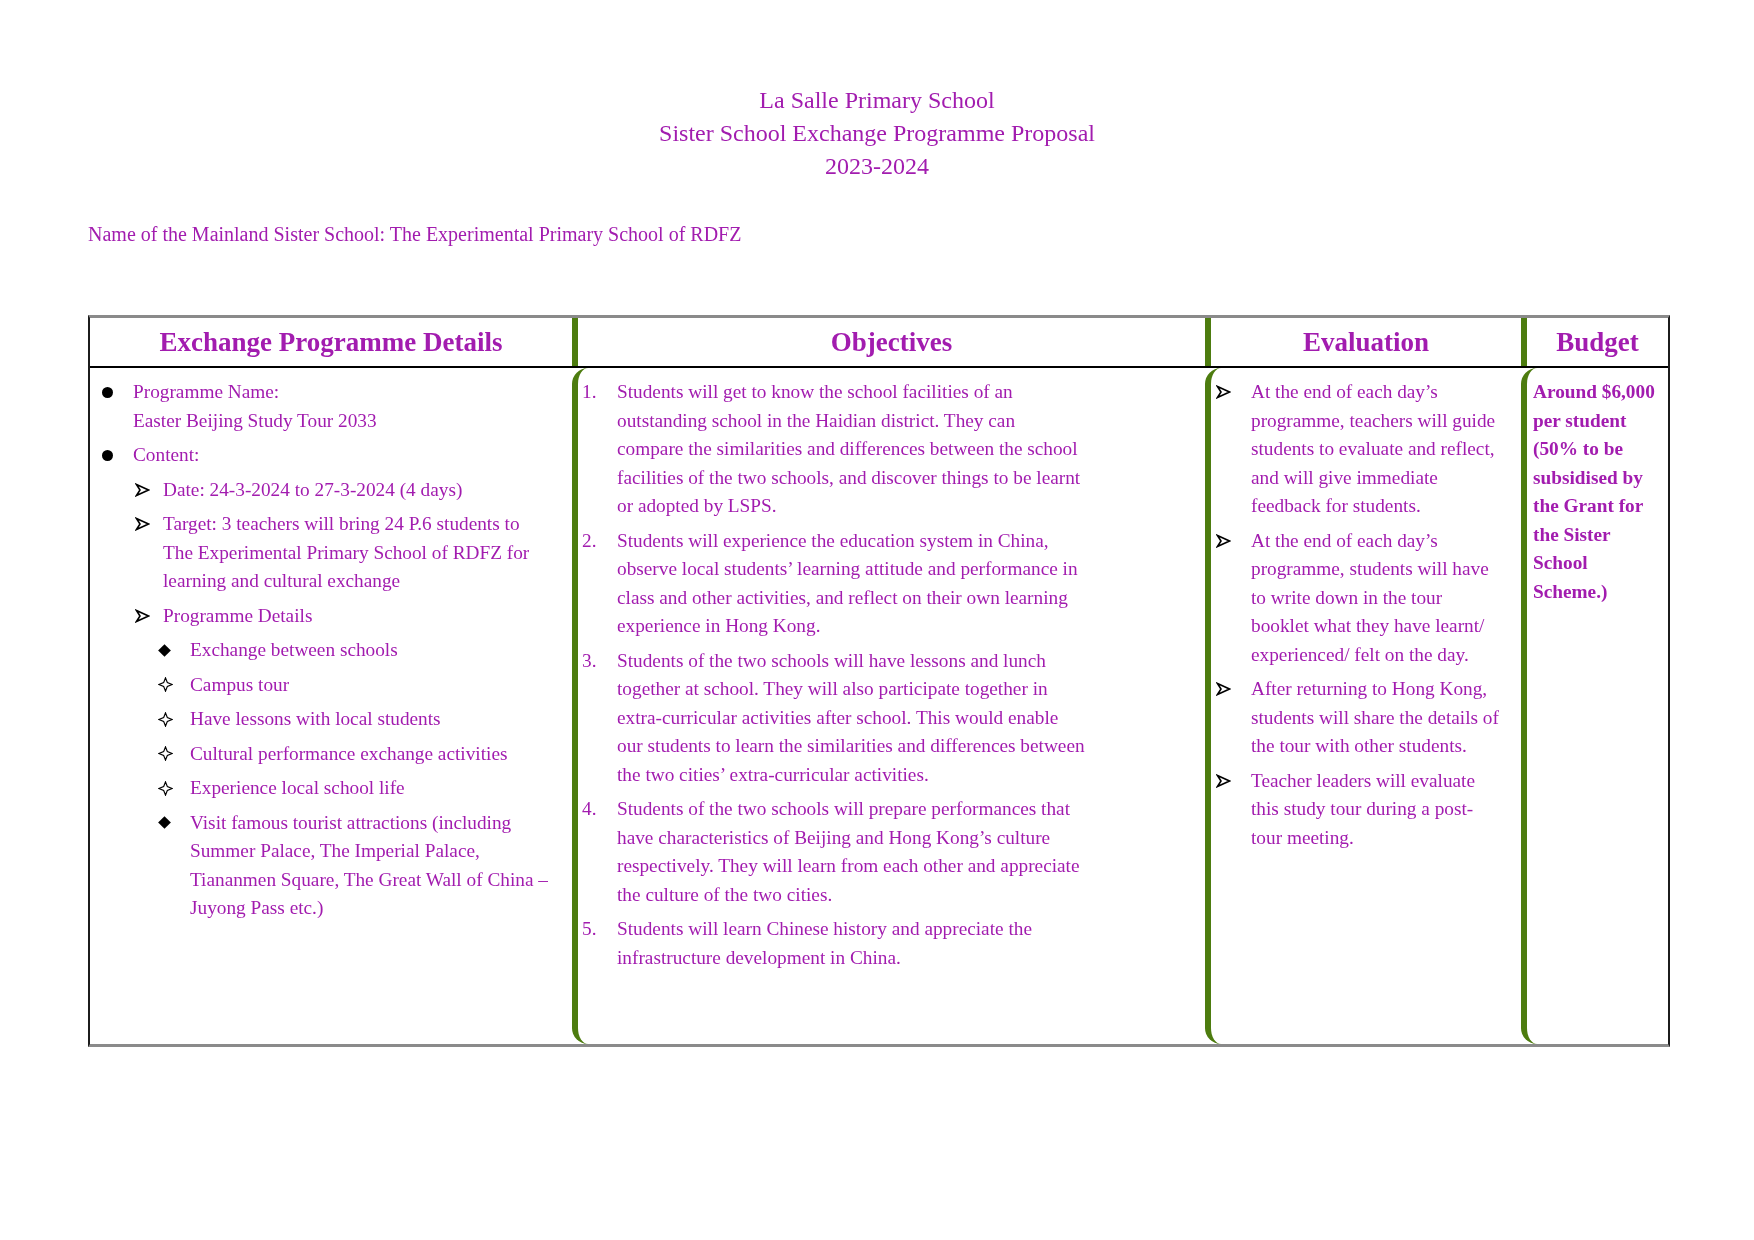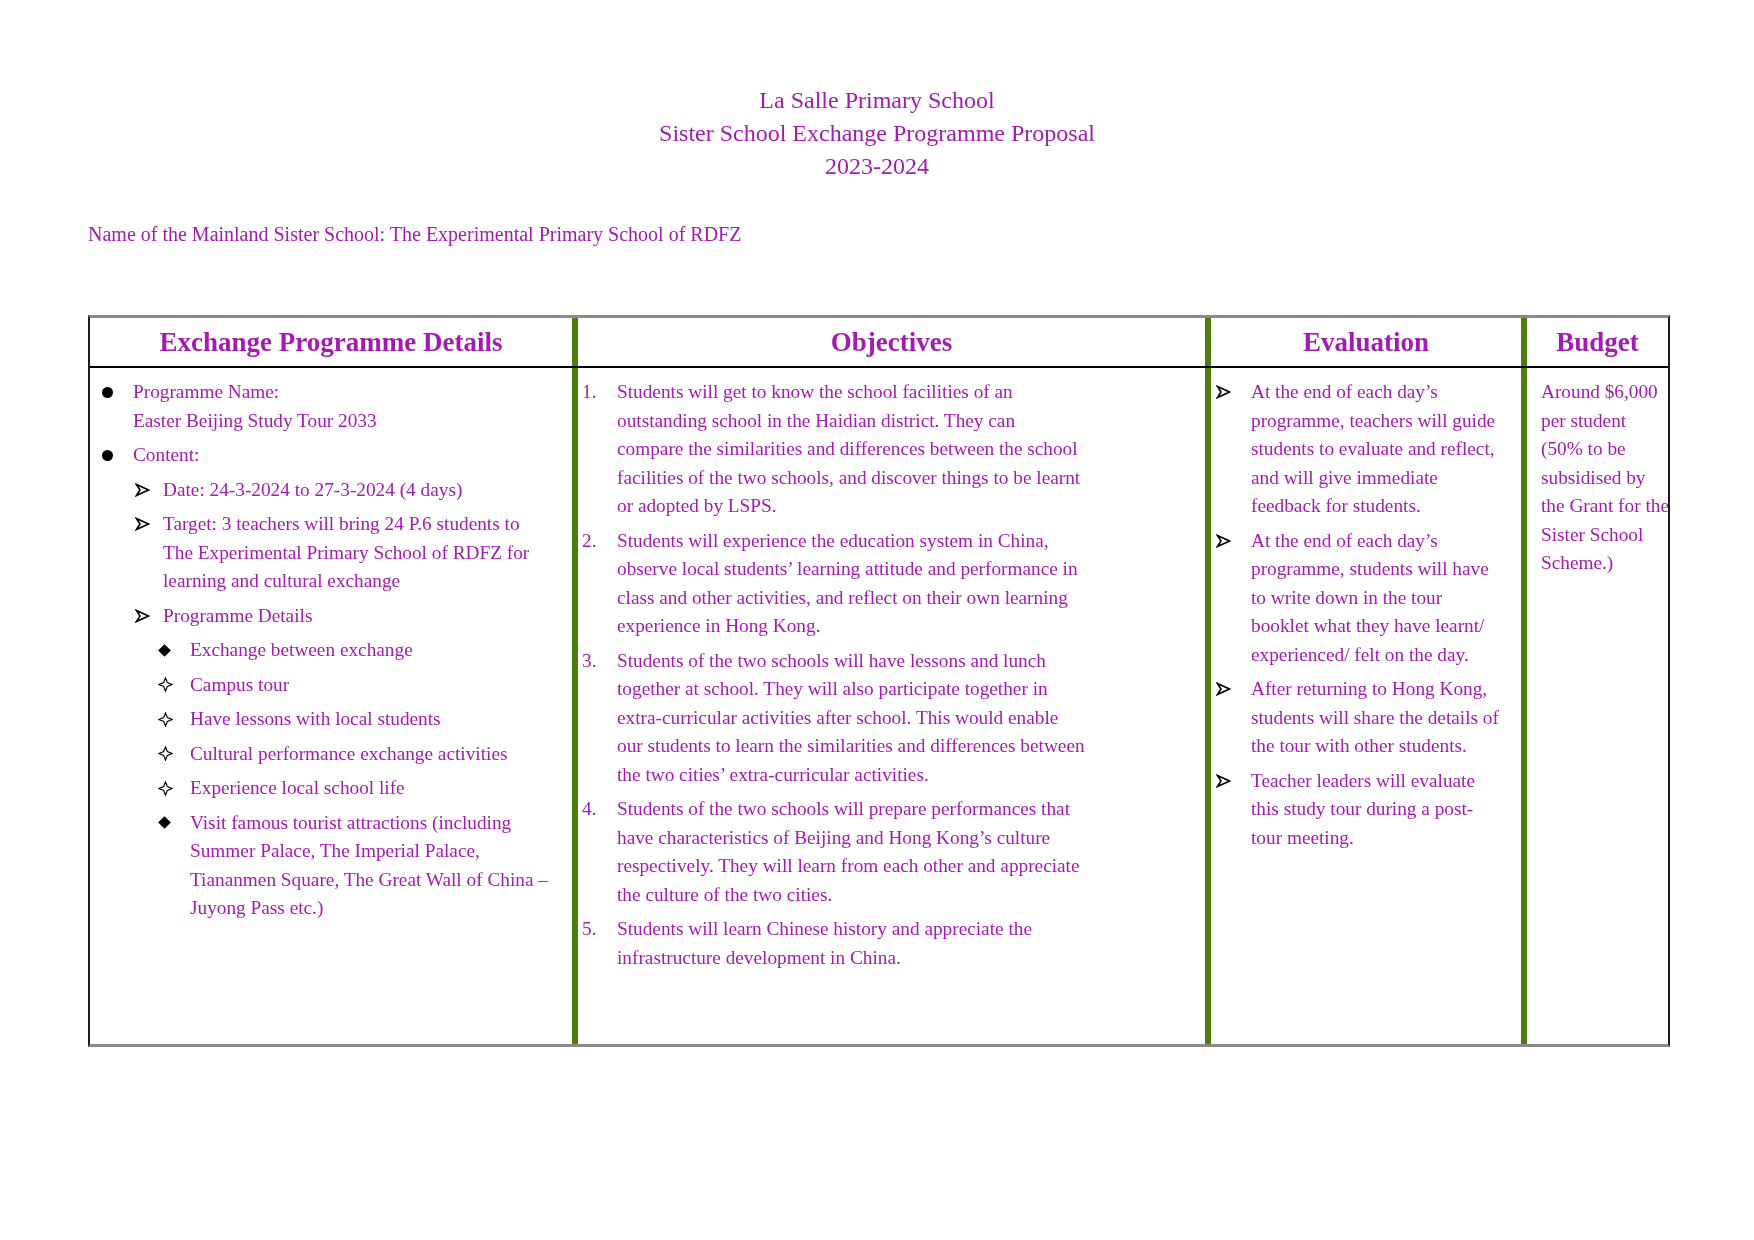--- a/index.html
+++ b/index.html
@@ -10,31 +10,31 @@
                font-size:24px;line-height:33px;}
   .name-line{position:absolute;top:219px;left:88px;font-size:20px;line-height:30px;}
 
   .doc-table{position:absolute;left:88px;top:315px;width:1578px;box-sizing:content-box;
              border-top:3px solid #8a8a8a;border-bottom:3px solid #8a8a8a;
              border-left:2px solid #1c1c1c;border-right:2px solid #1c1c1c;}
   .hrow{display:flex;height:48px;border-bottom:2px solid #000;}
   .hcell{box-sizing:border-box;display:flex;align-items:center;justify-content:center;
          font-weight:bold;font-size:27px;}
   .brow{display:flex;height:676px;font-size:19.3px;line-height:28.5px;}
-  .bcell{box-sizing:border-box;}
+  .bcell{box-sizing:border-box;border-radius:16px;}
   .c1{width:482px;}
   .c2{width:633px;}
   .c3{width:316px;}
   .c4{width:147px;}
   .bl{border-left:6px solid #4d7c0f;}
 
   .cell-details{padding:10px 18px 0 12px;}
   .cell-objectives{padding:10px 0 0 4px;}
   .cell-evaluation{padding:10px 0 0 5px;}
-  .cell-budget{padding:10px 4px 0 14px;}
+  .cell-budget{padding:10px 4px 0 6px;font-weight:bold;}
 
   .item{display:flex;align-items:flex-start;}
   .gap{margin-top:6px;}
   .m{flex:0 0 auto;height:28.5px;display:flex;align-items:center;}
   .t{min-width:0;}
 
   
   .lvl1 .m{width:31px;}
   .lvl1c{padding-left:31px;}
   .lvl2{margin-left:33px;}
@@ -120,21 +120,21 @@
               <svg class="icon-svg" width="15" height="14" viewBox="0 0 15 14">
                 <polygon points="1.5,1.5 13.5,7 1.5,12.5 5,7" fill="#ffffff" stroke="#000000" stroke-width="1.6" stroke-linejoin="miter"></polygon>
               </svg>
             </span>
           <span class="t">Programme Details</span>
         </div>
         <div class="item lvl3 gap">
           <span class="m">
               <span class="diamond"></span>
             </span>
-          <span class="t">Exchange between exchange</span>
+          <span class="t">Exchange between schools</span>
         </div>
         <div class="item lvl3 gap">
           <span class="m">
               <svg class="icon-svg" width="15" height="15" viewBox="0 0 16 16">
                 <path d="M8 1 L10 6 L15 8 L10 10 L8 15 L6 10 L1 8 L6 6 Z" fill="#ffffff" stroke="#000000" stroke-width="1.3"></path>
               </svg>
             </span>
           <span class="t">Campus tour</span>
         </div>
         <div class="item lvl3 gap">

